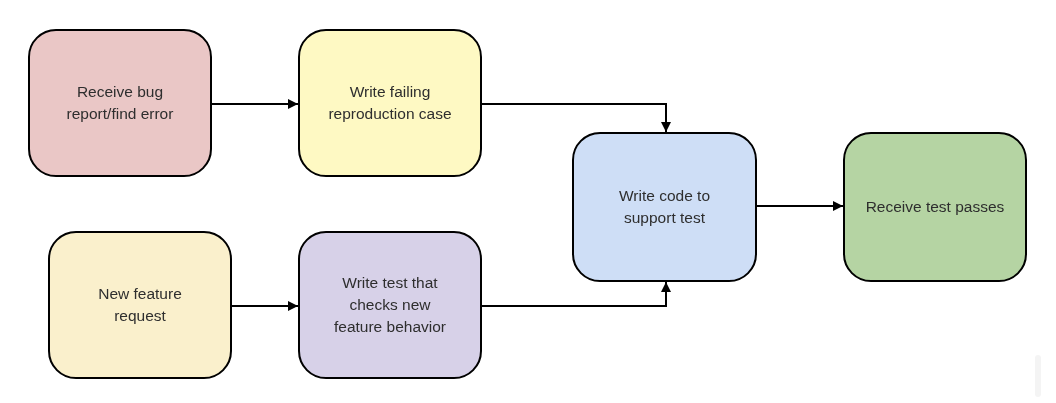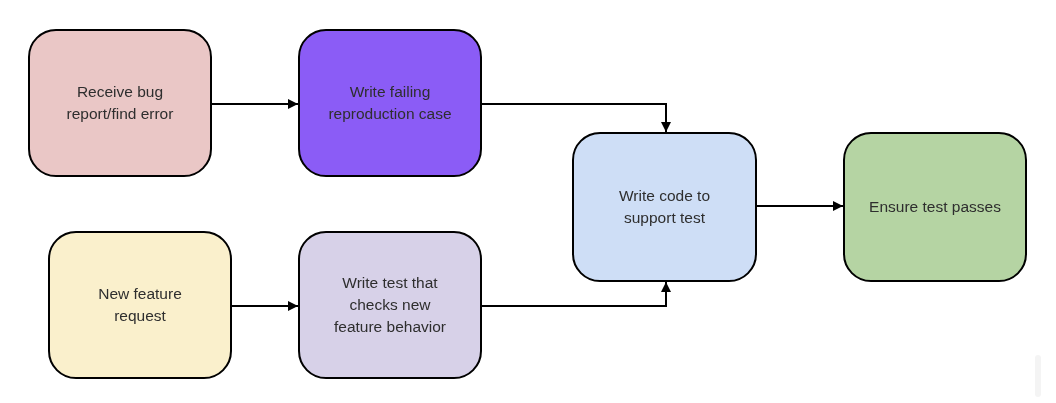--- a/index.html
+++ b/index.html
@@ -71,30 +71,30 @@
     <path class="edge" d="M 212 104 H 298" marker-end="url(#arrowhead)"></path>
     <path class="edge" d="M 212 306 H 298" marker-end="url(#arrowhead)"></path>
     <path class="edge" d="M 482 104 H 666 V 132" marker-end="url(#arrowhead)"></path>
     <path class="edge" d="M 482 306 H 666 V 282" marker-end="url(#arrowhead)"></path>
     <path class="edge" d="M 757 206 H 843" marker-end="url(#arrowhead)"></path>
   </svg>
 
   <div class="node node-receive-bug" style="background-color: rgb(234, 199, 198);">Receive bug
 report/find error</div>
 
-  <div class="node node-write-repro" style="background-color: #8b5cf6;">Write failing
+  <div class="node node-write-repro" style="background-color: #fef9c3;">Write failing
 reproduction case</div>
 
   <div class="node node-new-feature" style="background-color: rgb(250, 240, 204); margin-left: 20px;">New feature
 request</div>
 
   <div class="node node-write-test" style="background-color: rgb(215, 209, 232);">Write test that
 checks new
 feature behavior</div>
 
   <div class="node node-write-code" style="background-color: rgb(206, 222, 246);">Write code to
 support test</div>
 
-  <div class="node node-ensure-pass" style="background-color: rgb(181, 212, 163);">Ensure test passes</div>
+  <div class="node node-ensure-pass" style="background-color: rgb(181, 212, 163);">Receive test passes</div>
 
   <div class="scrollbar-thumb"></div>
 
 </div>
 
 </body></html>

